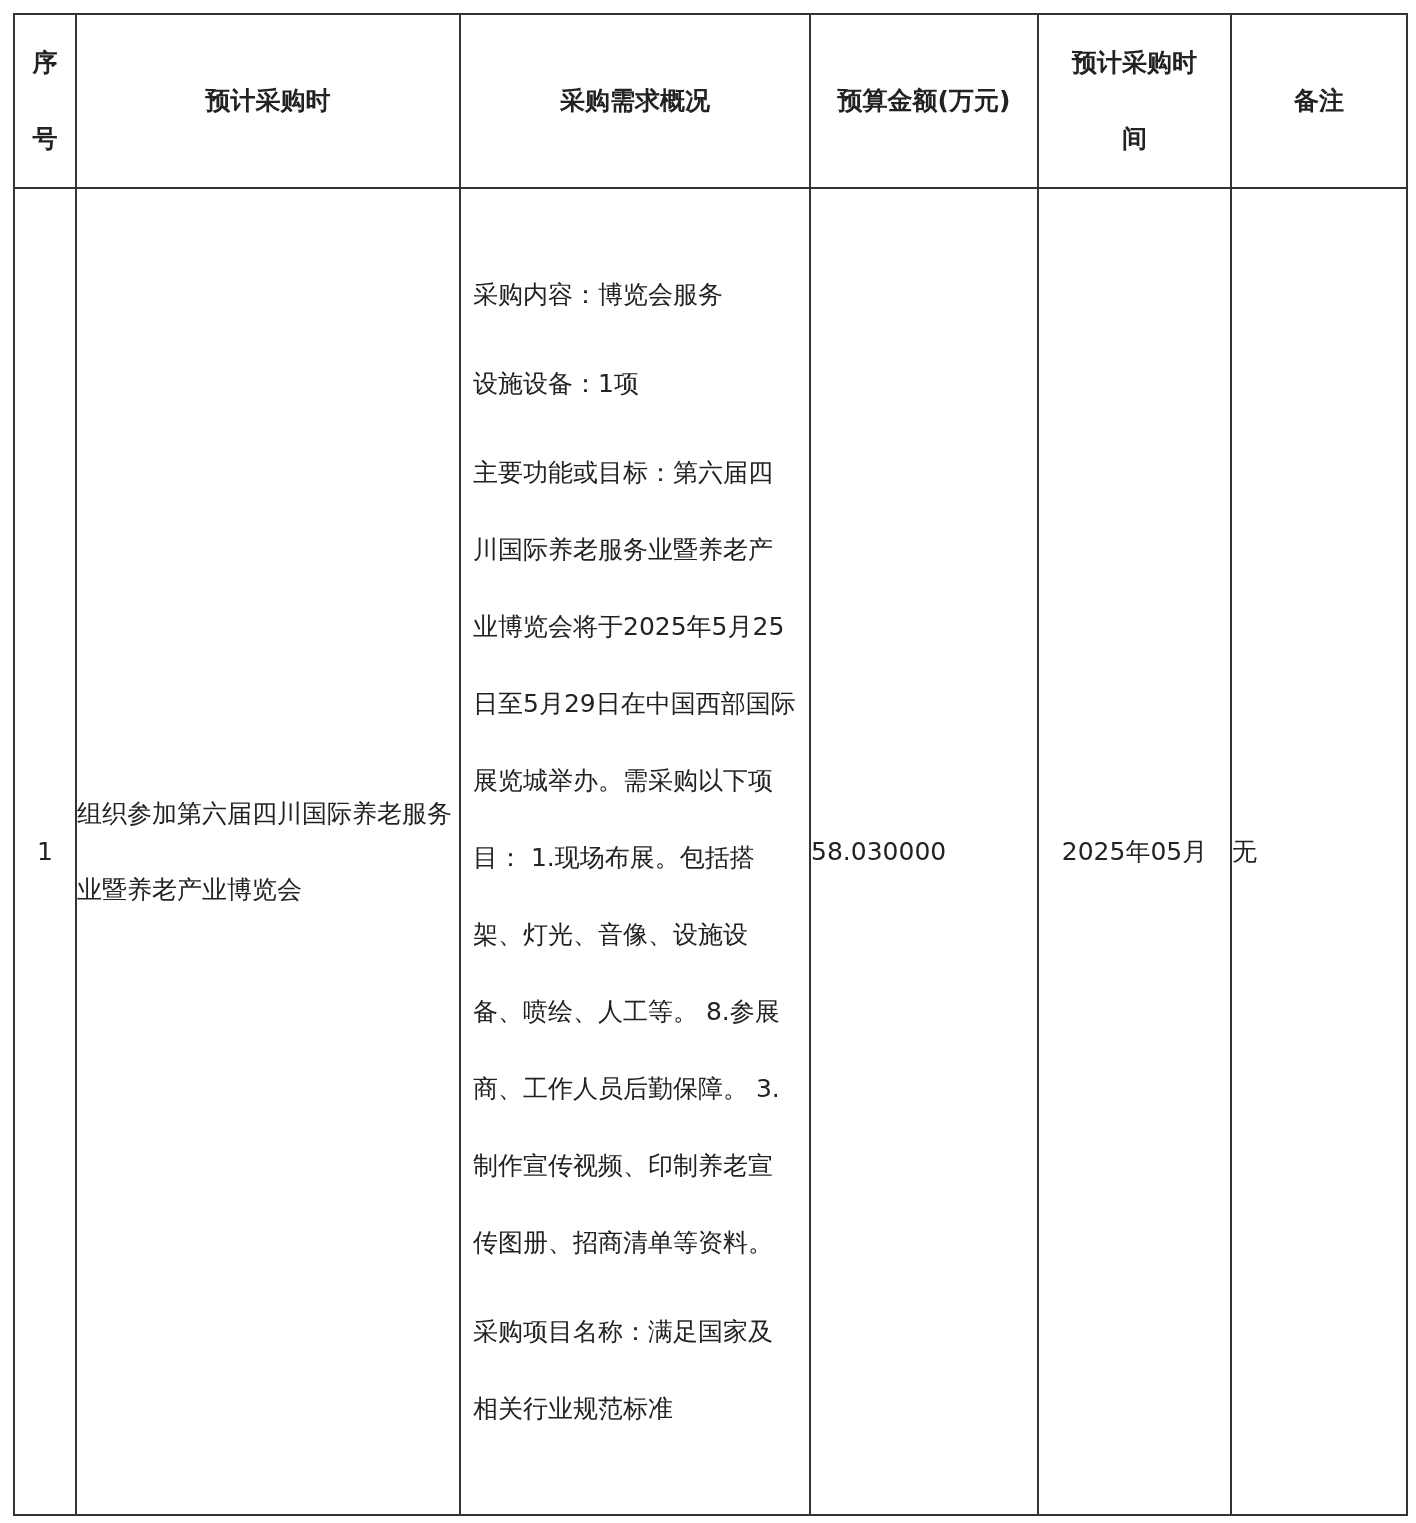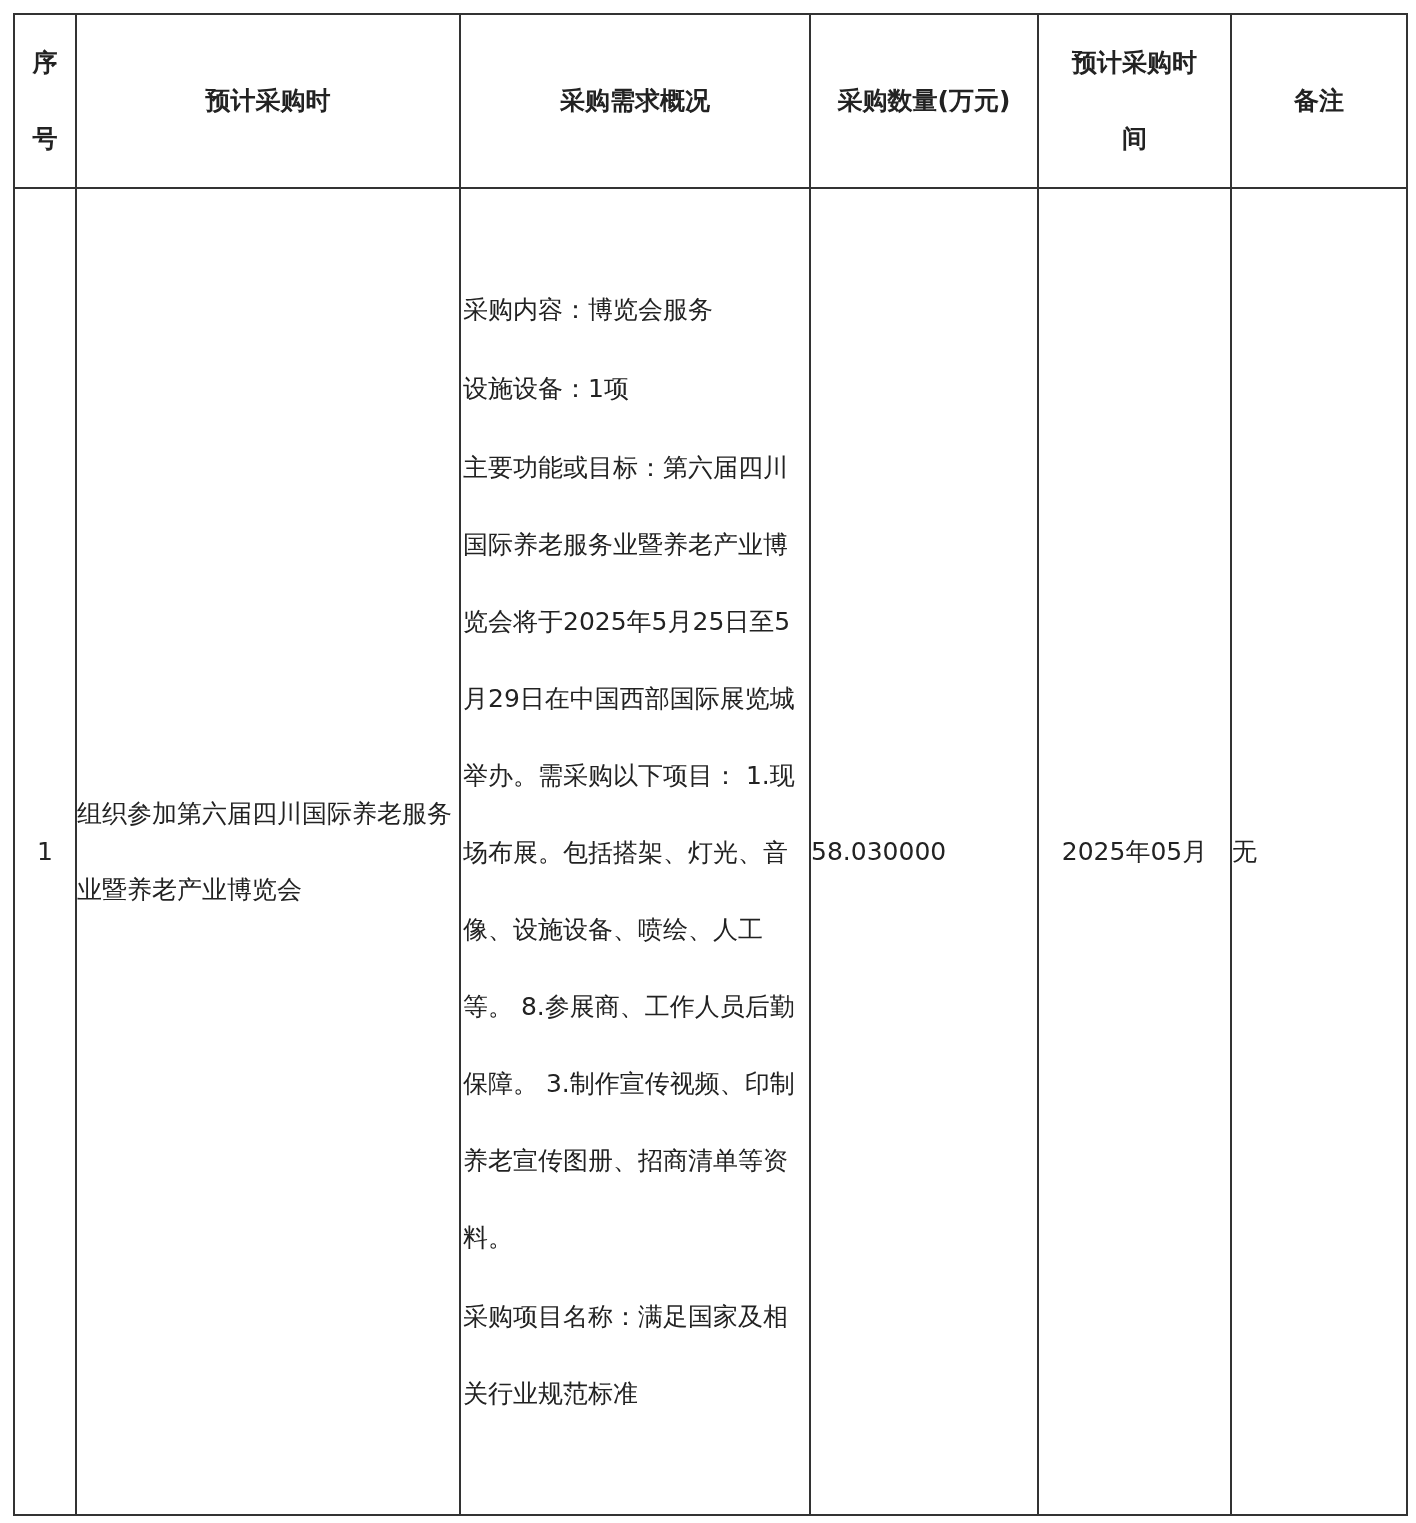--- a/index.html
+++ b/index.html
@@ -22,21 +22,21 @@
       font-weight: bold; font-size: 25px; color: #222; height: 172px;
       text-align: center; line-height: 38px;
     }
     .hdr-narrow { padding: 0 6px; }
     .hdr-time { padding: 0 22px; line-height: 76px !important; }
     .hdr-time span { display: block; line-height: 76px; font-family: Liberation Serif, serif; }
     tr.datarow td { height: 1325px; font-size: 25px; line-height: 38px; }
     td.c-seq { text-align: center; }
     td.c-name { padding: 0 24px 0 16px; line-height: 76px !important; font-family: Liberation Serif, serif; }
     td.c-desc { padding: 18px 16px 10px 16px; line-height: 77px !important; vertical-align: top; }
-    td.c-desc p { margin: 2px; }
+    td.c-desc p { margin: 12px; }
     td.c-amt { text-align: left; padding-right: 16px; }
     td.c-time { text-align: center; margin-top: 40px; }
     td.c-note { text-align: left; padding-left: 16px; }
   </style>
 </head>
 <body>
 
 <table class="proc">
   <colgroup>
     <col style="width:62px">
@@ -47,21 +47,21 @@
     <col style="width:176px">
   </colgroup>
   <thead>
     <tr>
       <th class="hdr-narrow">
         <div style="line-height:76px">序</div>
         <div style="line-height:76px">号</div>
       </th>
       <th>预计采购时</th>
       <th>采购需求概况</th>
-      <th>采购数量(万元)</th>
+      <th>预算金额(万元)</th>
       <th class="hdr-time">
         <span>预计采购时</span>
         <span>间</span>
       </th>
       <th>备注</th>
     </tr>
   </thead>
   <tbody>
     <tr class="datarow">
       <td class="c-seq">1</td>

